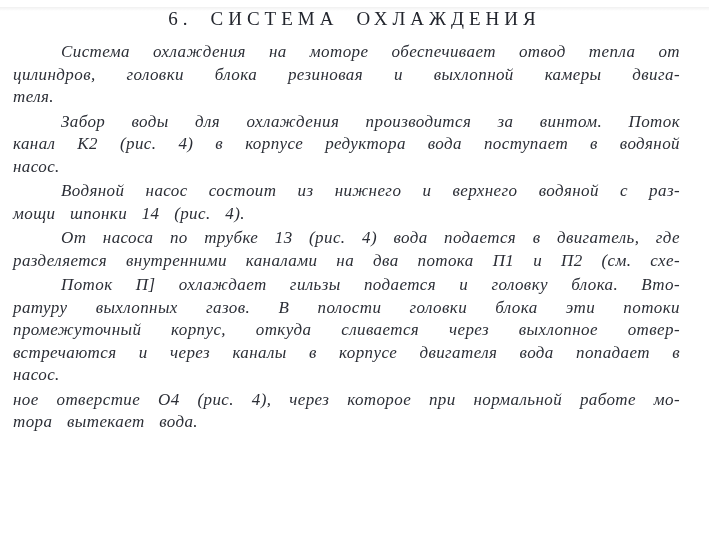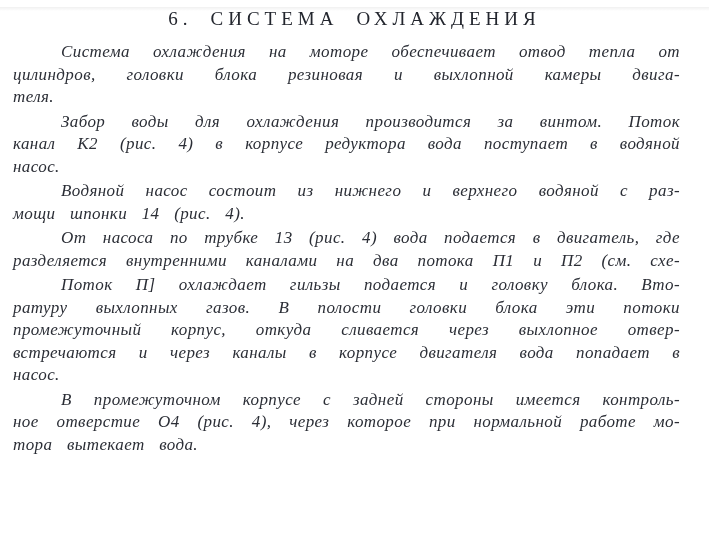--- a/index.html
+++ b/index.html
@@ -98,19 +98,18 @@
 
     <div class="para">
       <div class="ln first">Поток П] охлаждает гильзы подается и головку блока. Вто-</div>
       <div class="ln">ратуру выхлопных газов. В полости головки блока эти потоки</div>
       <div class="ln">промежуточный корпус, откуда сливается через выхлопное отвер-</div>
       <div class="ln">встречаются и через каналы в корпусе двигателя вода попадает в</div>
       <div class="ln end">насос.</div>
     </div>
 
     <div class="para">
-      <div class="ln first">В промежуточном корпусе с задней стороны имеется контроль-</div>
       <div class="ln">ное отверстие О4 (рис. 4), через которое при нормальной работе мо-</div>
       <div class="ln end wide">тора вытекает вода.</div>
     </div>
 
   </div>
 </div>
 
 </body></html>

